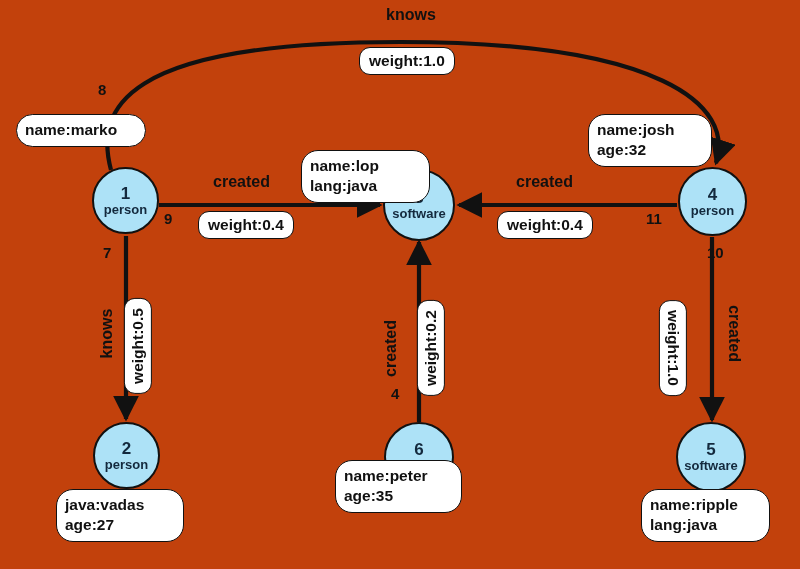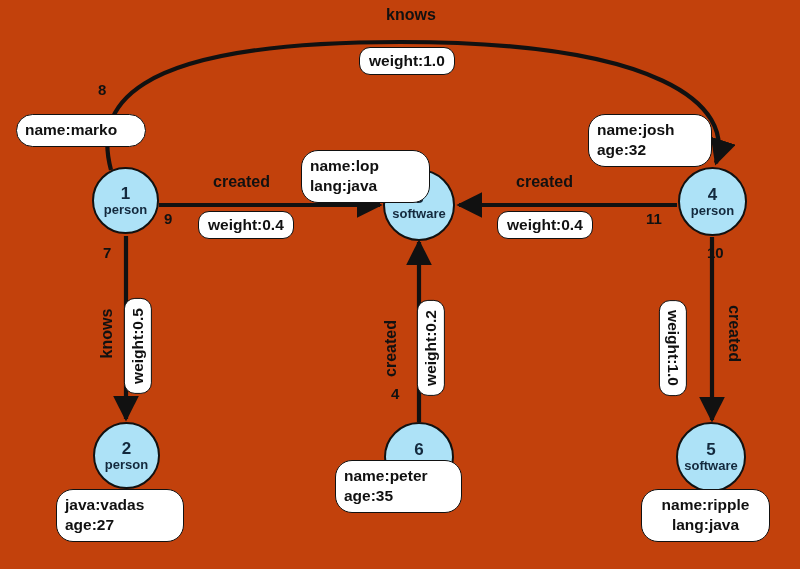--- a/index.html
+++ b/index.html
@@ -173,21 +173,21 @@
   <div class="prop-box" style="left:301px; top:114px; width:129px;margin-top:36px;">
     <div>name:lop</div>
     <div>lang:java</div>
   </div>
 
   <div class="prop-box" style="left:558px; top:114px; width:124px;margin-left:30px;">
     <div>name:josh</div>
     <div>age:32</div>
   </div>
 
-  <div class="prop-box" style="left:641px; top:489px; width:129px;text-align:center;">
+  <div class="prop-box" style="left:641px; top:489px; width:129px;">
     <div>name:ripple</div>
     <div>lang:java</div>
   </div>
 
   <div class="prop-box" style="left:335px; top:460px; width:127px;">
     <div>name:peter</div>
     <div>age:35</div>
   </div>
 
   <div class="vertex" style="left:92px; top:167px; width:67px; height:67px;">

